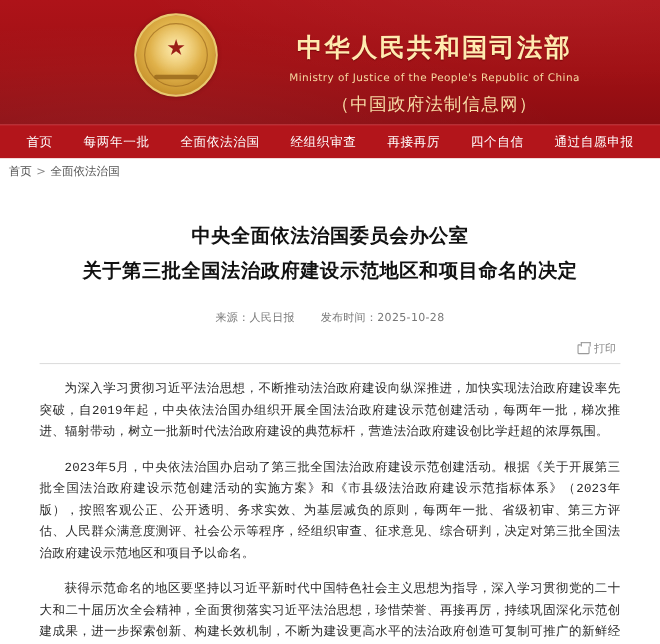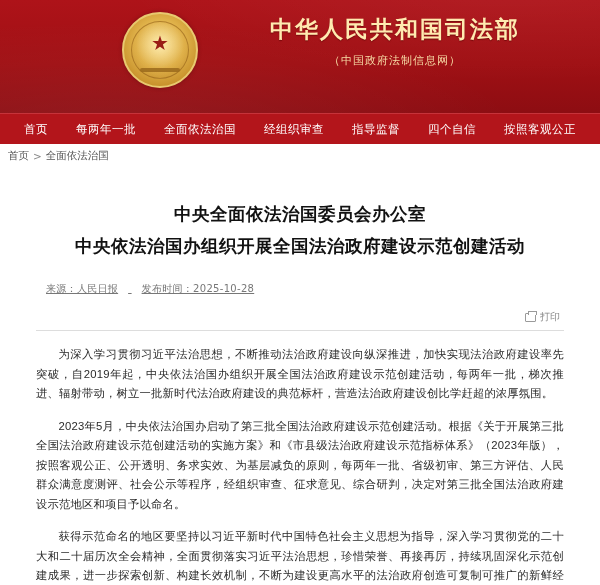--- a/index.html
+++ b/index.html
@@ -61,21 +61,21 @@
   .emblem .bar{
     position:absolute; left:50%; bottom:14px;
     transform:translateX(-50%);
     width:40px; height:4px;
     background:#9a6a1c;
     border-radius:2px;
     opacity:.85;
   }
   .titleblock{
     position:absolute;
-    left: 210px; top: 14px;
+    left: 210px; top: 28px;
     width: 370px;
     text-align:center;
     color:#ffe9a8;
   }
   .t-cn{
     font-family: "DejaVu Serif", "Liberation Serif", serif;
     font-size: 23px;
     font-weight: 700;
     letter-spacing: 2px;
     color:#ffeab0;
@@ -84,21 +84,21 @@
   }
   .t-en{
     margin-top: 7px;
     font-size: 9.5px;
     letter-spacing: .4px;
     color:#f6d9a0;
     white-space: nowrap;
   }
   .t-sub{
     margin-top: 8px;
-    font-size: 11px;
+    font-size: 16px;
     color:#f7dca6;
     letter-spacing:1px;
     white-space: nowrap;
   }
 
   
   .nav{
     height: 31px;
     background:#b3151b;
     border-top:1px solid #c6333a;
@@ -145,25 +145,24 @@
     color:#111;
     font-size: 17.5px;
     line-height: 32px;
     letter-spacing: .5px;
     margin-top: 26px;
   }
   .doc-title .l2{ display:block; }
 
   .meta{
     margin-top: 20px;
-    text-align:left;
+    text-align:center;
     font-size: 10px;
     color:#777;
     letter-spacing:.3px;
-    text-decoration:underline;
   }
   .meta span{ margin: 0 10px; }
 
   .toolrow{
     margin-top: 10px;
     height: 22px;
     display:flex;
     justify-content:flex-end;
     align-items:center;
     padding-right: 4px;
@@ -192,21 +191,21 @@
     background:#fff;
   }
 
   .rule{
     border-top:1px solid #ddd;
     margin: 2px 0 14px 0;
   }
 
   .body p{
     margin: 0 0 13px 0;
-    font-family: Liberation Sans, sans-serif;
+    font-family: Liberation Mono, monospace;
     font-size: 11.3px;
     line-height: 19.5px;
     color: #2a2a2a;
     text-align: justify;
     text-indent: 2em;
     letter-spacing: 0.2px;
   }
 </style>
 </head>
 <body>
@@ -216,53 +215,54 @@
   <div class="header">
     <div class="emblem-wrap">
       <div class="emblem">
         <div class="inner"></div>
         <div class="star">★</div>
         <div class="bar"></div>
       </div>
     </div>
     <div class="titleblock">
       <div class="t-cn">中华人民共和国司法部</div>
+      <div class="t-en">Ministry of Justice of the People's Republic of China</div>
       <div class="t-sub">（中国政府法制信息网）</div>
     </div>
   </div>
 
   <div class="nav">
     <div class="nav-item">首页</div>
     <div class="nav-sep"></div>
     <div class="nav-item">每两年一批</div>
     <div class="nav-sep"></div>
     <div class="nav-item">全面依法治国</div>
     <div class="nav-sep"></div>
     <div class="nav-item">经组织审查</div>
     <div class="nav-sep"></div>
-    <div class="nav-item">指导监督</div>
+    <div class="nav-item">再接再厉</div>
     <div class="nav-sep"></div>
     <div class="nav-item">四个自信</div>
     <div class="nav-sep"></div>
-    <div class="nav-item">按照客观公正</div>
+    <div class="nav-item">通过自愿申报</div>
     <div class="nav-sep"></div>
     <div class="nav-item">互动交流</div>
   </div>
 
   <div class="crumb">
     <a href="#">首页</a>
     <span class="gt">&gt;</span>
     <a href="#">全面依法治国</a>
   </div>
 
   <div class="article">
 
     <div class="doc-title">
       <span class="l2">中央全面依法治国委员会办公室</span>
-      <span class="l2">中央依法治国办组织开展全国法治政府建设示范创建活动</span>
+      <span class="l2">关于第三批全国法治政府建设示范地区和项目命名的决定</span>
     </div>
 
     <div class="meta">
       <span>来源：人民日报</span>
       <span>发布时间：2025-10-28</span>
     </div>
 
     <div class="toolrow">
       <div class="print">
         <span class="pic"></span>

